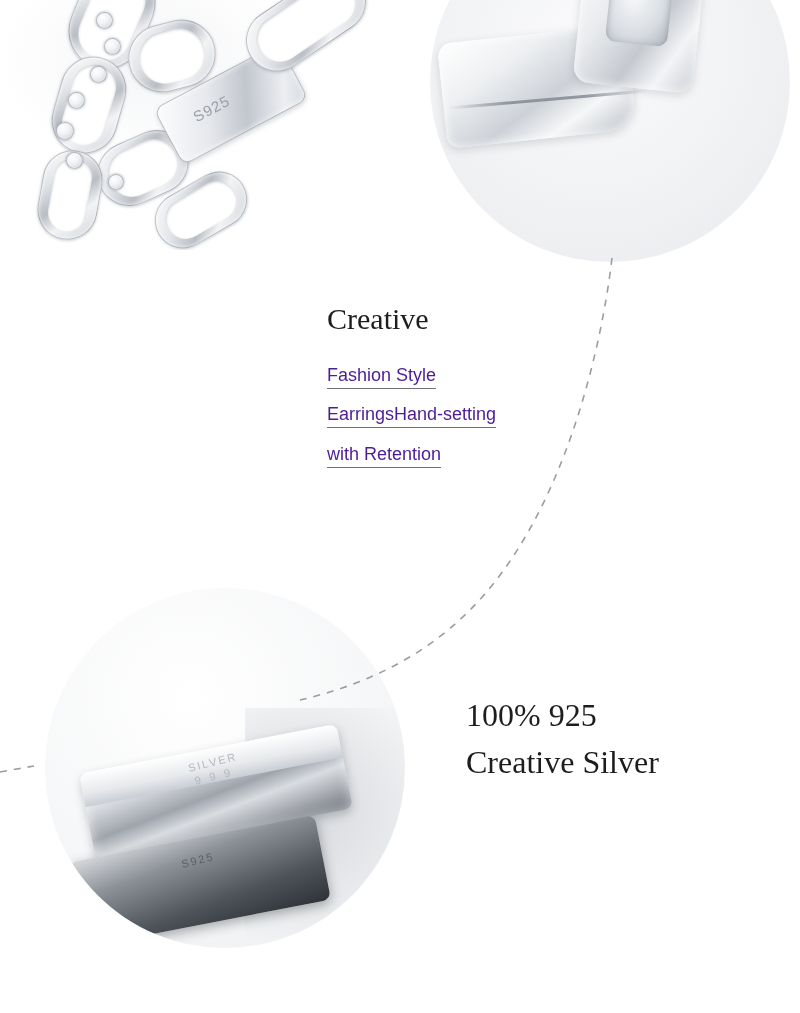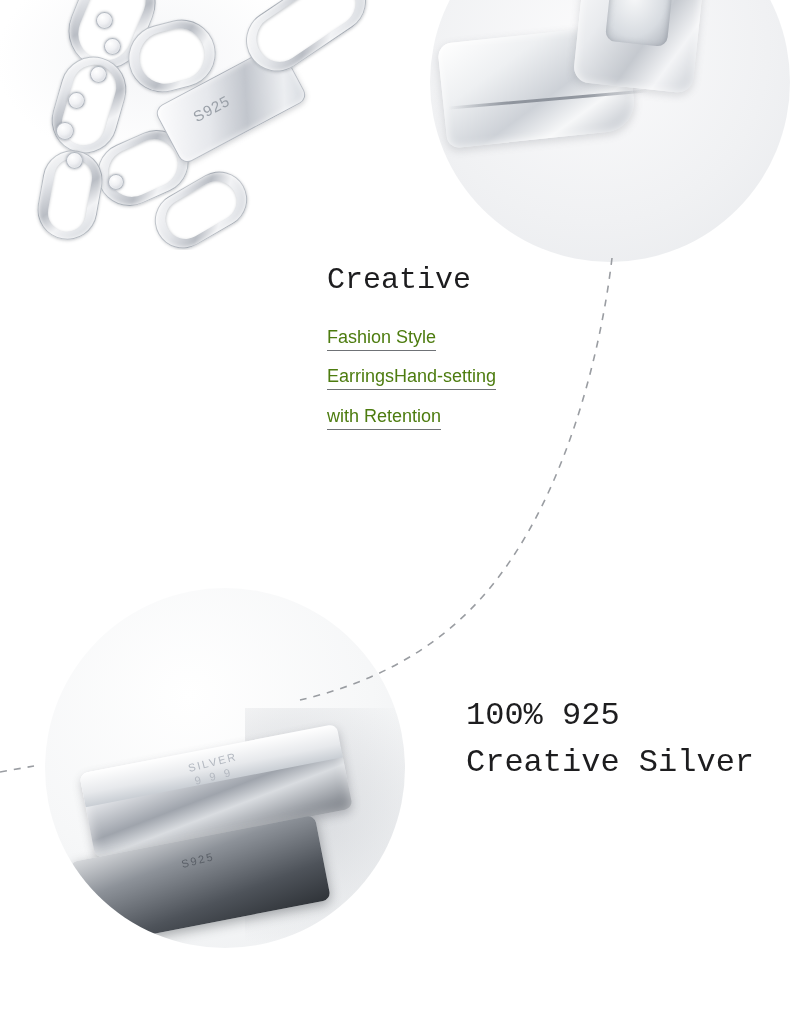--- a/index.html
+++ b/index.html
@@ -223,34 +223,34 @@
     font-size: 31px;
     line-height: 1.48;
     color: #1d1d1f;
     font-weight: 400;
     white-space: nowrap;
   }
   .subline {
     font-family: "Liberation Sans", sans-serif;
     font-size: 18px;
     line-height: 2.2;
-    color: #4d7c0f;
+    color: #4c1d95;
     white-space: nowrap;
   }
   .subline span.u {
     border-bottom: 1px solid #6f7276;
     padding-bottom: 3px;
   }
 
   .block-creative { left: 327px; top: 258px; }
-  .block-creative .headline { font-family: Liberation Mono, monospace; font-size: 30px; line-height: 1.52; }
+  .block-creative .headline { font-family: Liberation Serif, serif; font-size: 30px; line-height: 1.52; margin-top: 38px; }
   .block-creative .subline { margin-top: 14px; }
 
   .block-sterling { left: 466px; top: 692px; }
-  .block-sterling .headline { font-family: Liberation Mono, monospace; font-size: 32px; line-height: 1.48; }
+  .block-sterling .headline { font-family: Liberation Serif, serif; font-size: 32px; line-height: 1.48; }
   .block-sterling .subline { margin-top: 16px; }
 </style>
 </head>
 <body>
 
 <div id="page">
 
   <div class="photo-topleft">
     <div class="bg"></div>
 

